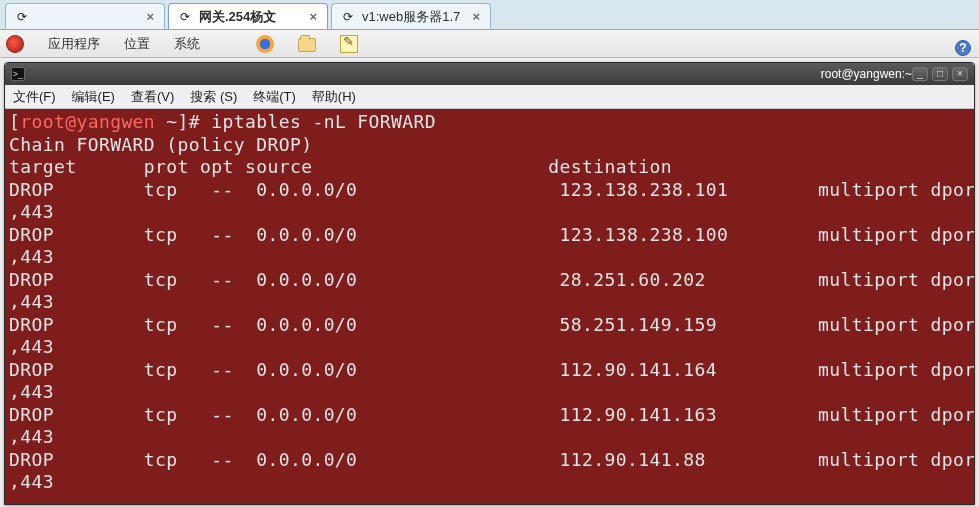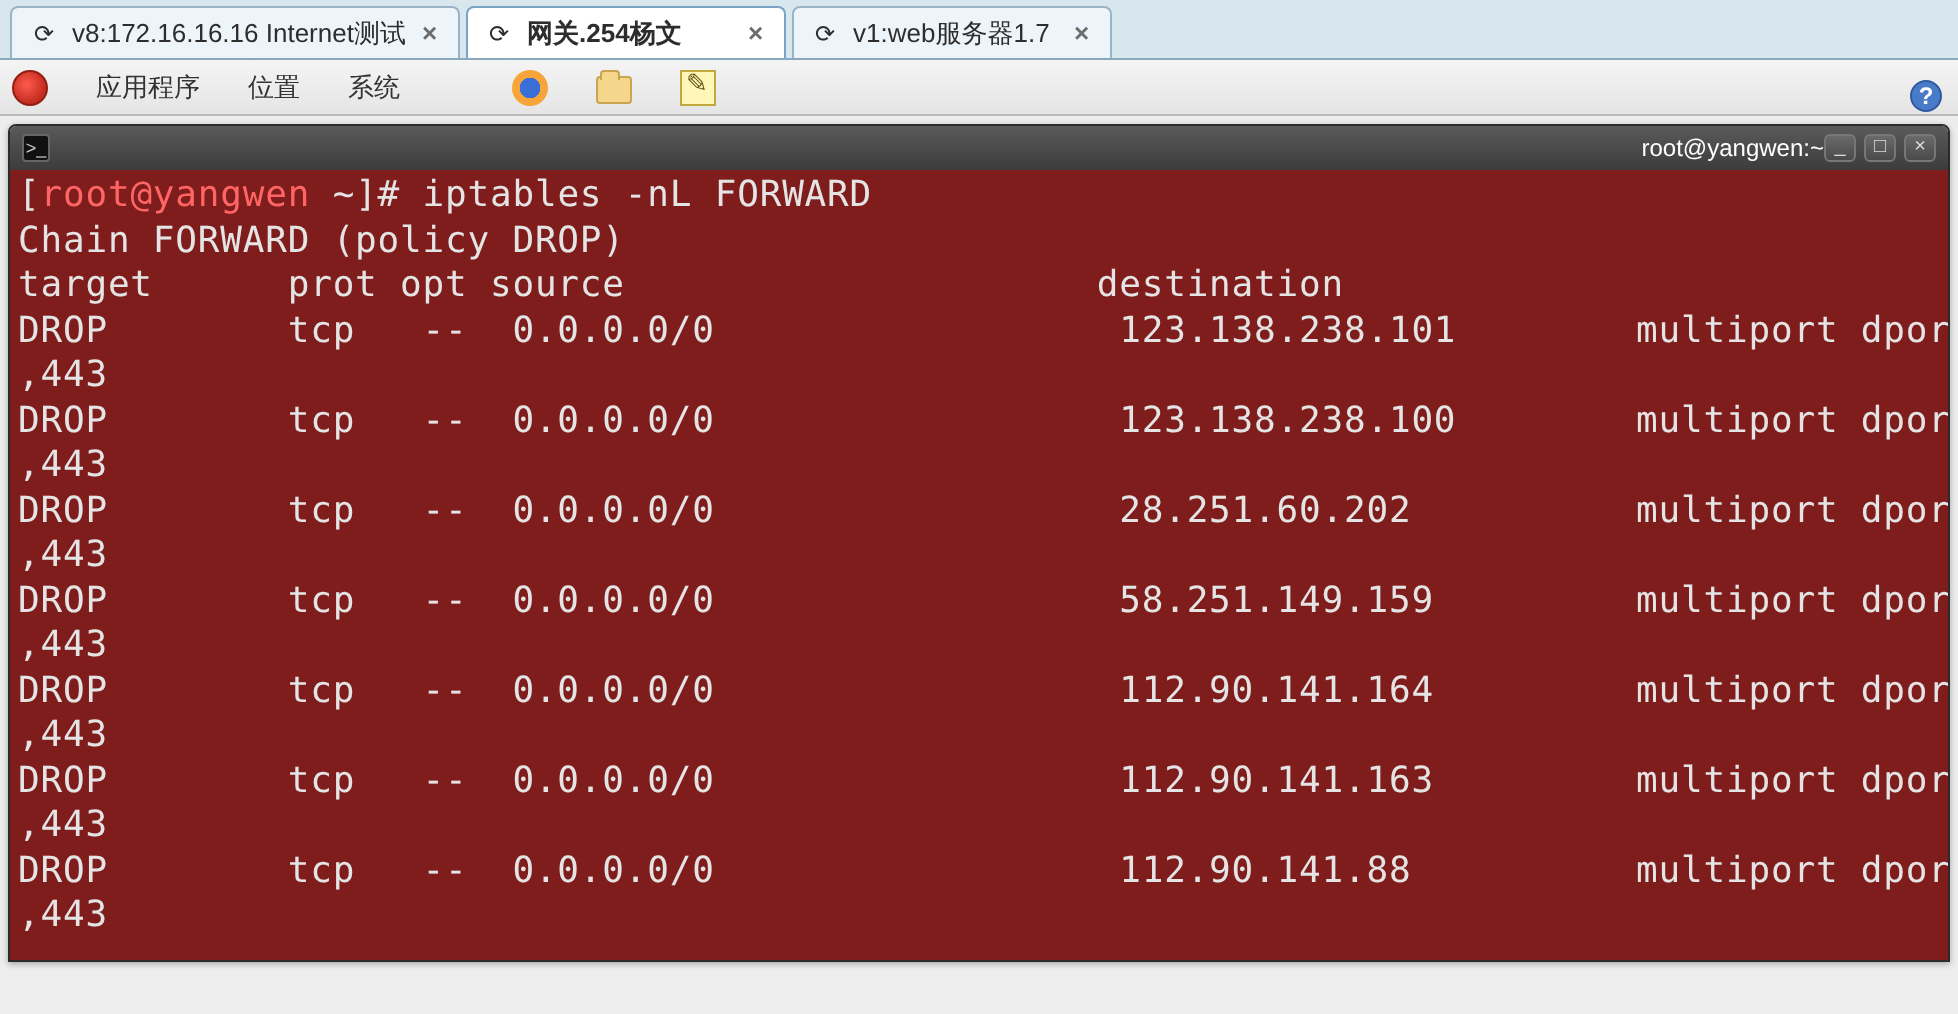--- a/index.html
+++ b/index.html
@@ -161,21 +161,20 @@
     border: 1px solid #2f5a9e;
     cursor: pointer;
   }
 </style>
 </head>
 <body>
 
 <div class="browser-tabs">
   <div class="btab">
     <span class="tabicon">⟳</span>
-    <span>v8:172.16.16.16 Internet测试</span>
     <span class="close">×</span>
   </div>
   <div class="btab active">
     <span class="tabicon">⟳</span>
     <span style="font-weight:bold;">网关.254杨文</span>
     <span class="close">×</span>
   </div>
   <div class="btab">
     <span class="tabicon">⟳</span>
     <span>v1:web服务器1.7</span>
@@ -207,20 +206,28 @@
 <div class="term-window">
   <div class="term-titlebar">
     <span class="tticon">&gt;_</span>
     <span class="title-text">root@yangwen:~</span>
     <span class="winctl">
       <span class="winbtn">_</span>
       <span class="winbtn">□</span>
       <span class="winbtn">×</span>
     </span>
   </div>
+  <div class="term-menubar">
+    <span>文件(F)</span>
+    <span>编辑(E)</span>
+    <span>查看(V)</span>
+    <span>搜索 (S)</span>
+    <span>终端(T)</span>
+    <span>帮助(H)</span>
+  </div>
   <div class="term-body" id="term-body">[<span class="prompt-root">root@yangwen</span> ~]# iptables -nL FORWARD
 Chain FORWARD (policy DROP)
 target      prot opt source                     destination
 DROP        tcp   --  0.0.0.0/0                  123.138.238.101        multiport dports 80
 ,443
 DROP        tcp   --  0.0.0.0/0                  123.138.238.100        multiport dports 80
 ,443
 DROP        tcp   --  0.0.0.0/0                  28.251.60.202          multiport dports 80
 ,443
 DROP        tcp   --  0.0.0.0/0                  58.251.149.159         multiport dports 80

